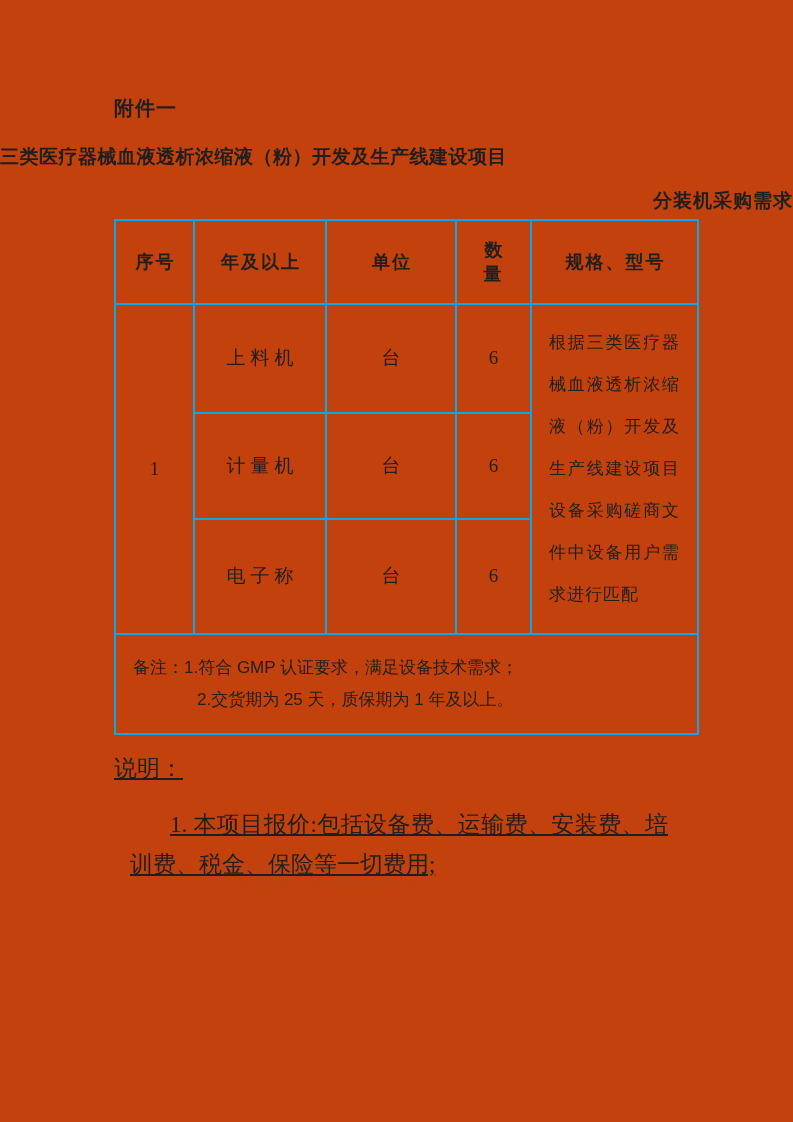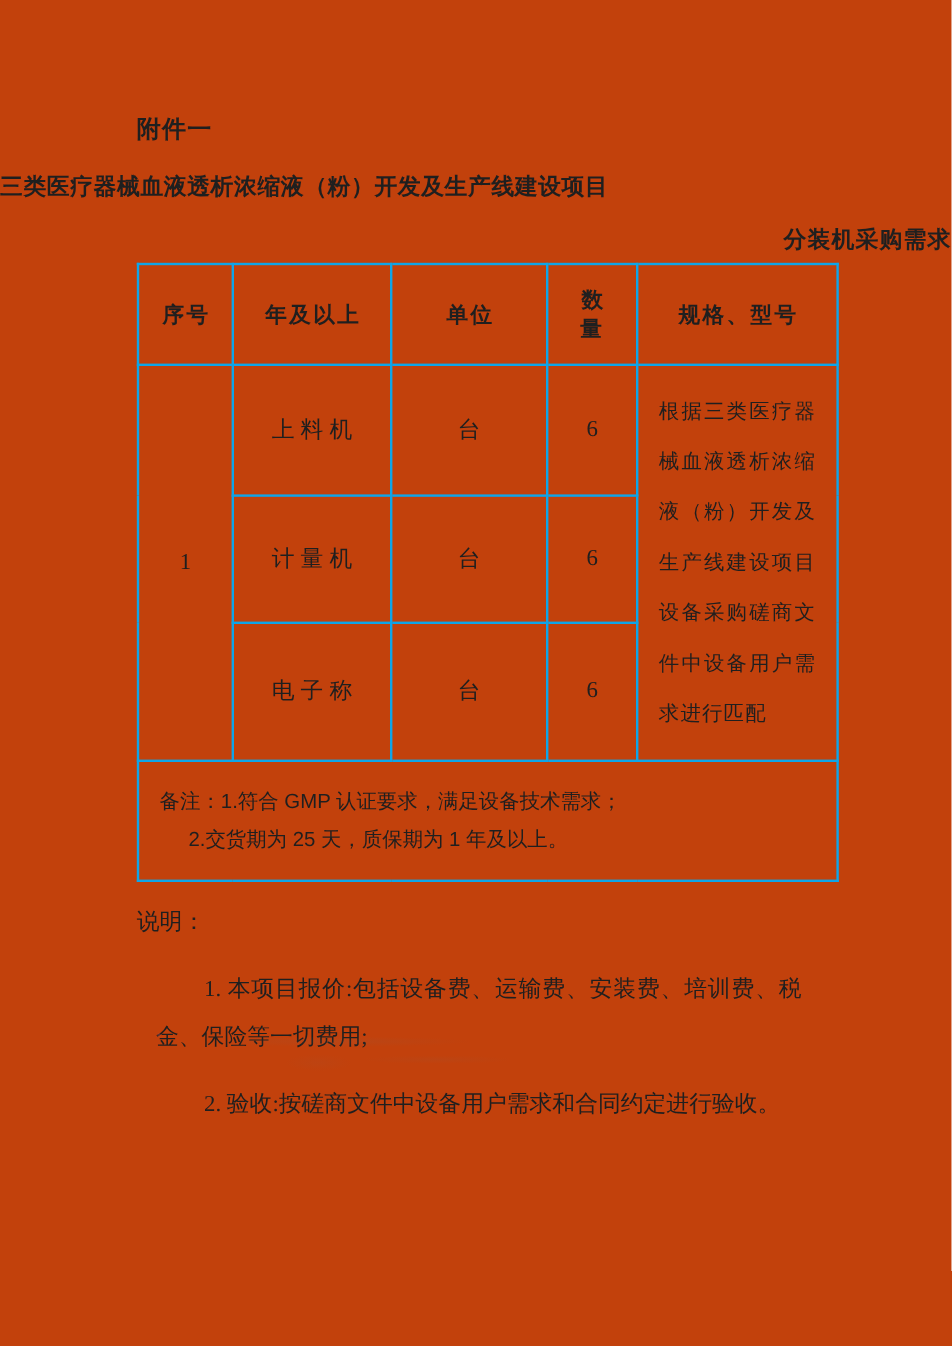--- a/index.html
+++ b/index.html
@@ -75,26 +75,27 @@
   .row-2 { height: 82px; }
   .row-3 { height: 89px; }
   .remark-row { height: 65px; }
   .remark-cell {
     font-family: Liberation Sans, sans-serif;
     font-size: 17px;
     line-height: 32px;
     padding: 3px 8px;
     vertical-align: middle;
   }
-  .remark-line2 { margin-left: 24px; }
+  .remark-line2 { margin-left: 64px; }
   .notes-section {
     margin: 14px 0 0 114px;
     width: 570px;
-    font-size: 19px;
+    font-size: 23px;
     line-height: 40px;
+    text-decoration: underline;
   }
   .note-para {
     margin: 16px;
     text-indent: 40px;
     text-align: justify;
   }
   
   .artifact-smudge {
     position: absolute;
     left: 150px; top: 848px;
@@ -161,19 +162,18 @@
           <div><span>备注：</span><span>1.符合 GMP 认证要求，满足设备技术需求；</span></div>
           <div class="remark-line2">2.交货期为 25 天，质保期为 1 年及以上。</div>
         </td>
       </tr>
     </tbody>
   </table>
 
   <div class="notes-section">
     <div>说明：</div>
     <p class="note-para">1. 本项目报价:包括设备费、运输费、安装费、培训费、税金、保险等一切费用;</p>
-    <p class="note-para">2. 验收:按磋商文件中设备用户需求和合同约定进行验收。</p>
   </div>
 
   <div class="artifact-smudge"></div>
   <div class="artifact-dot"></div>
 
 </div>
 
 </body></html>

